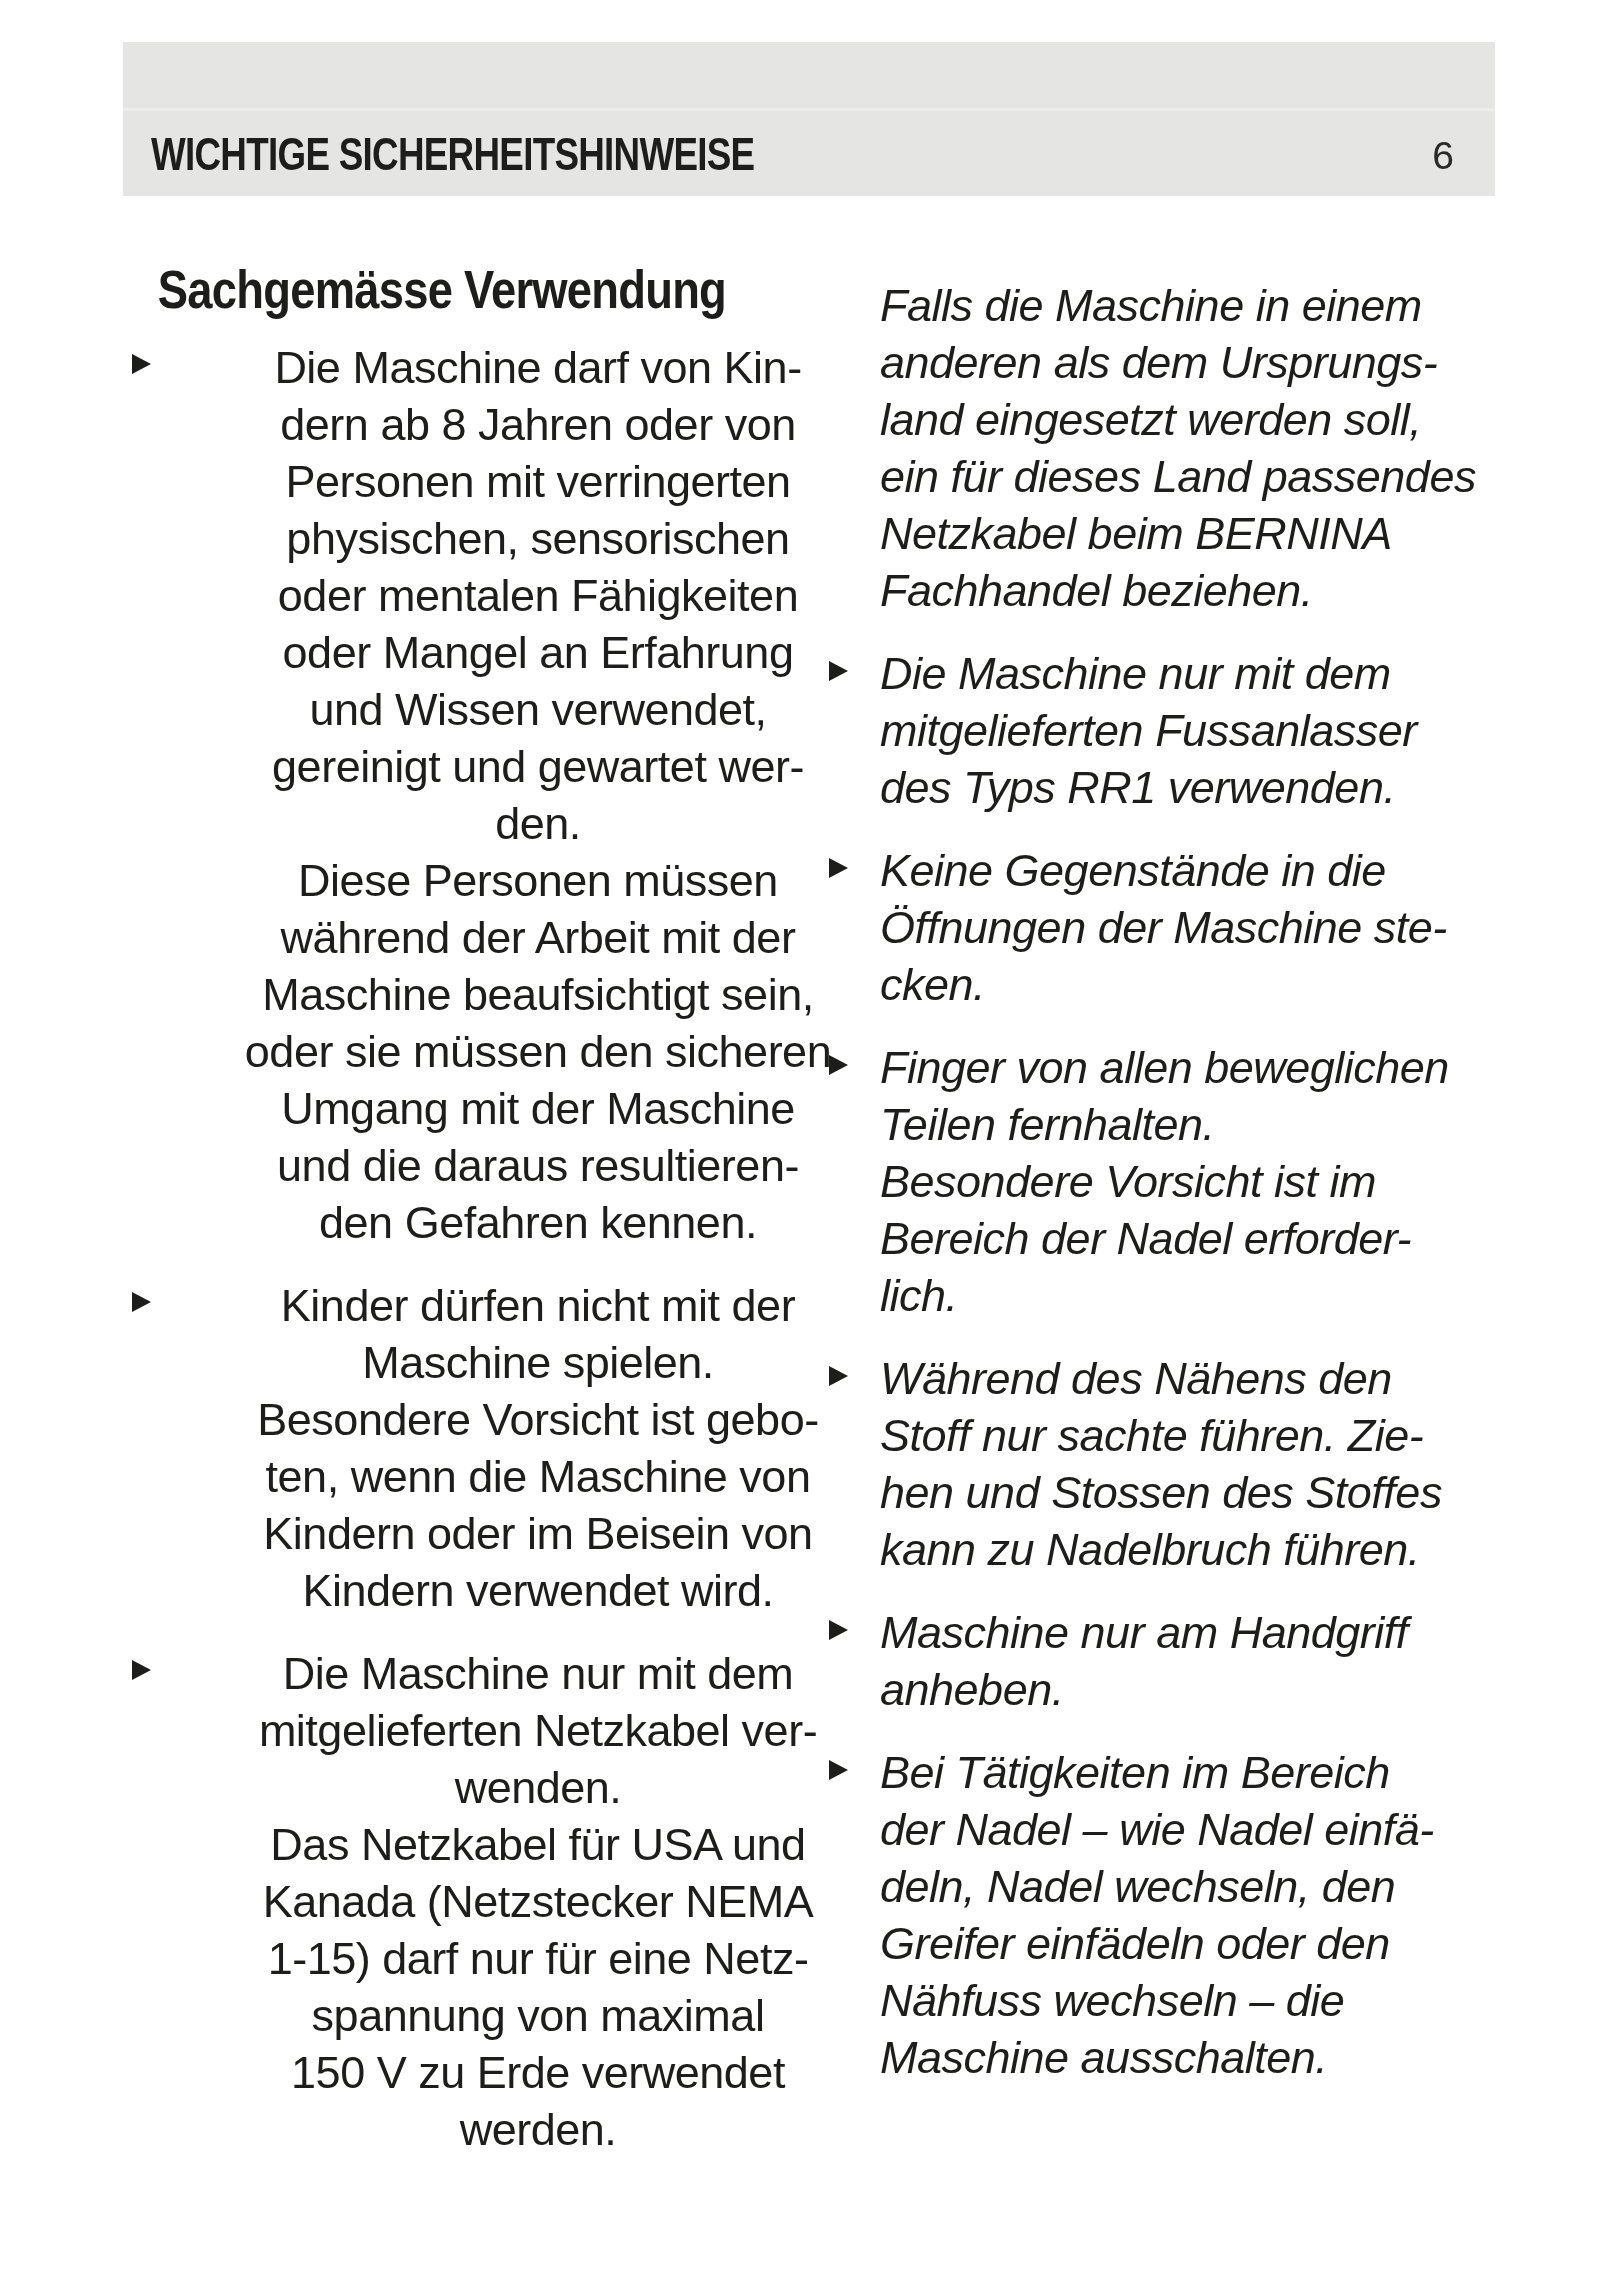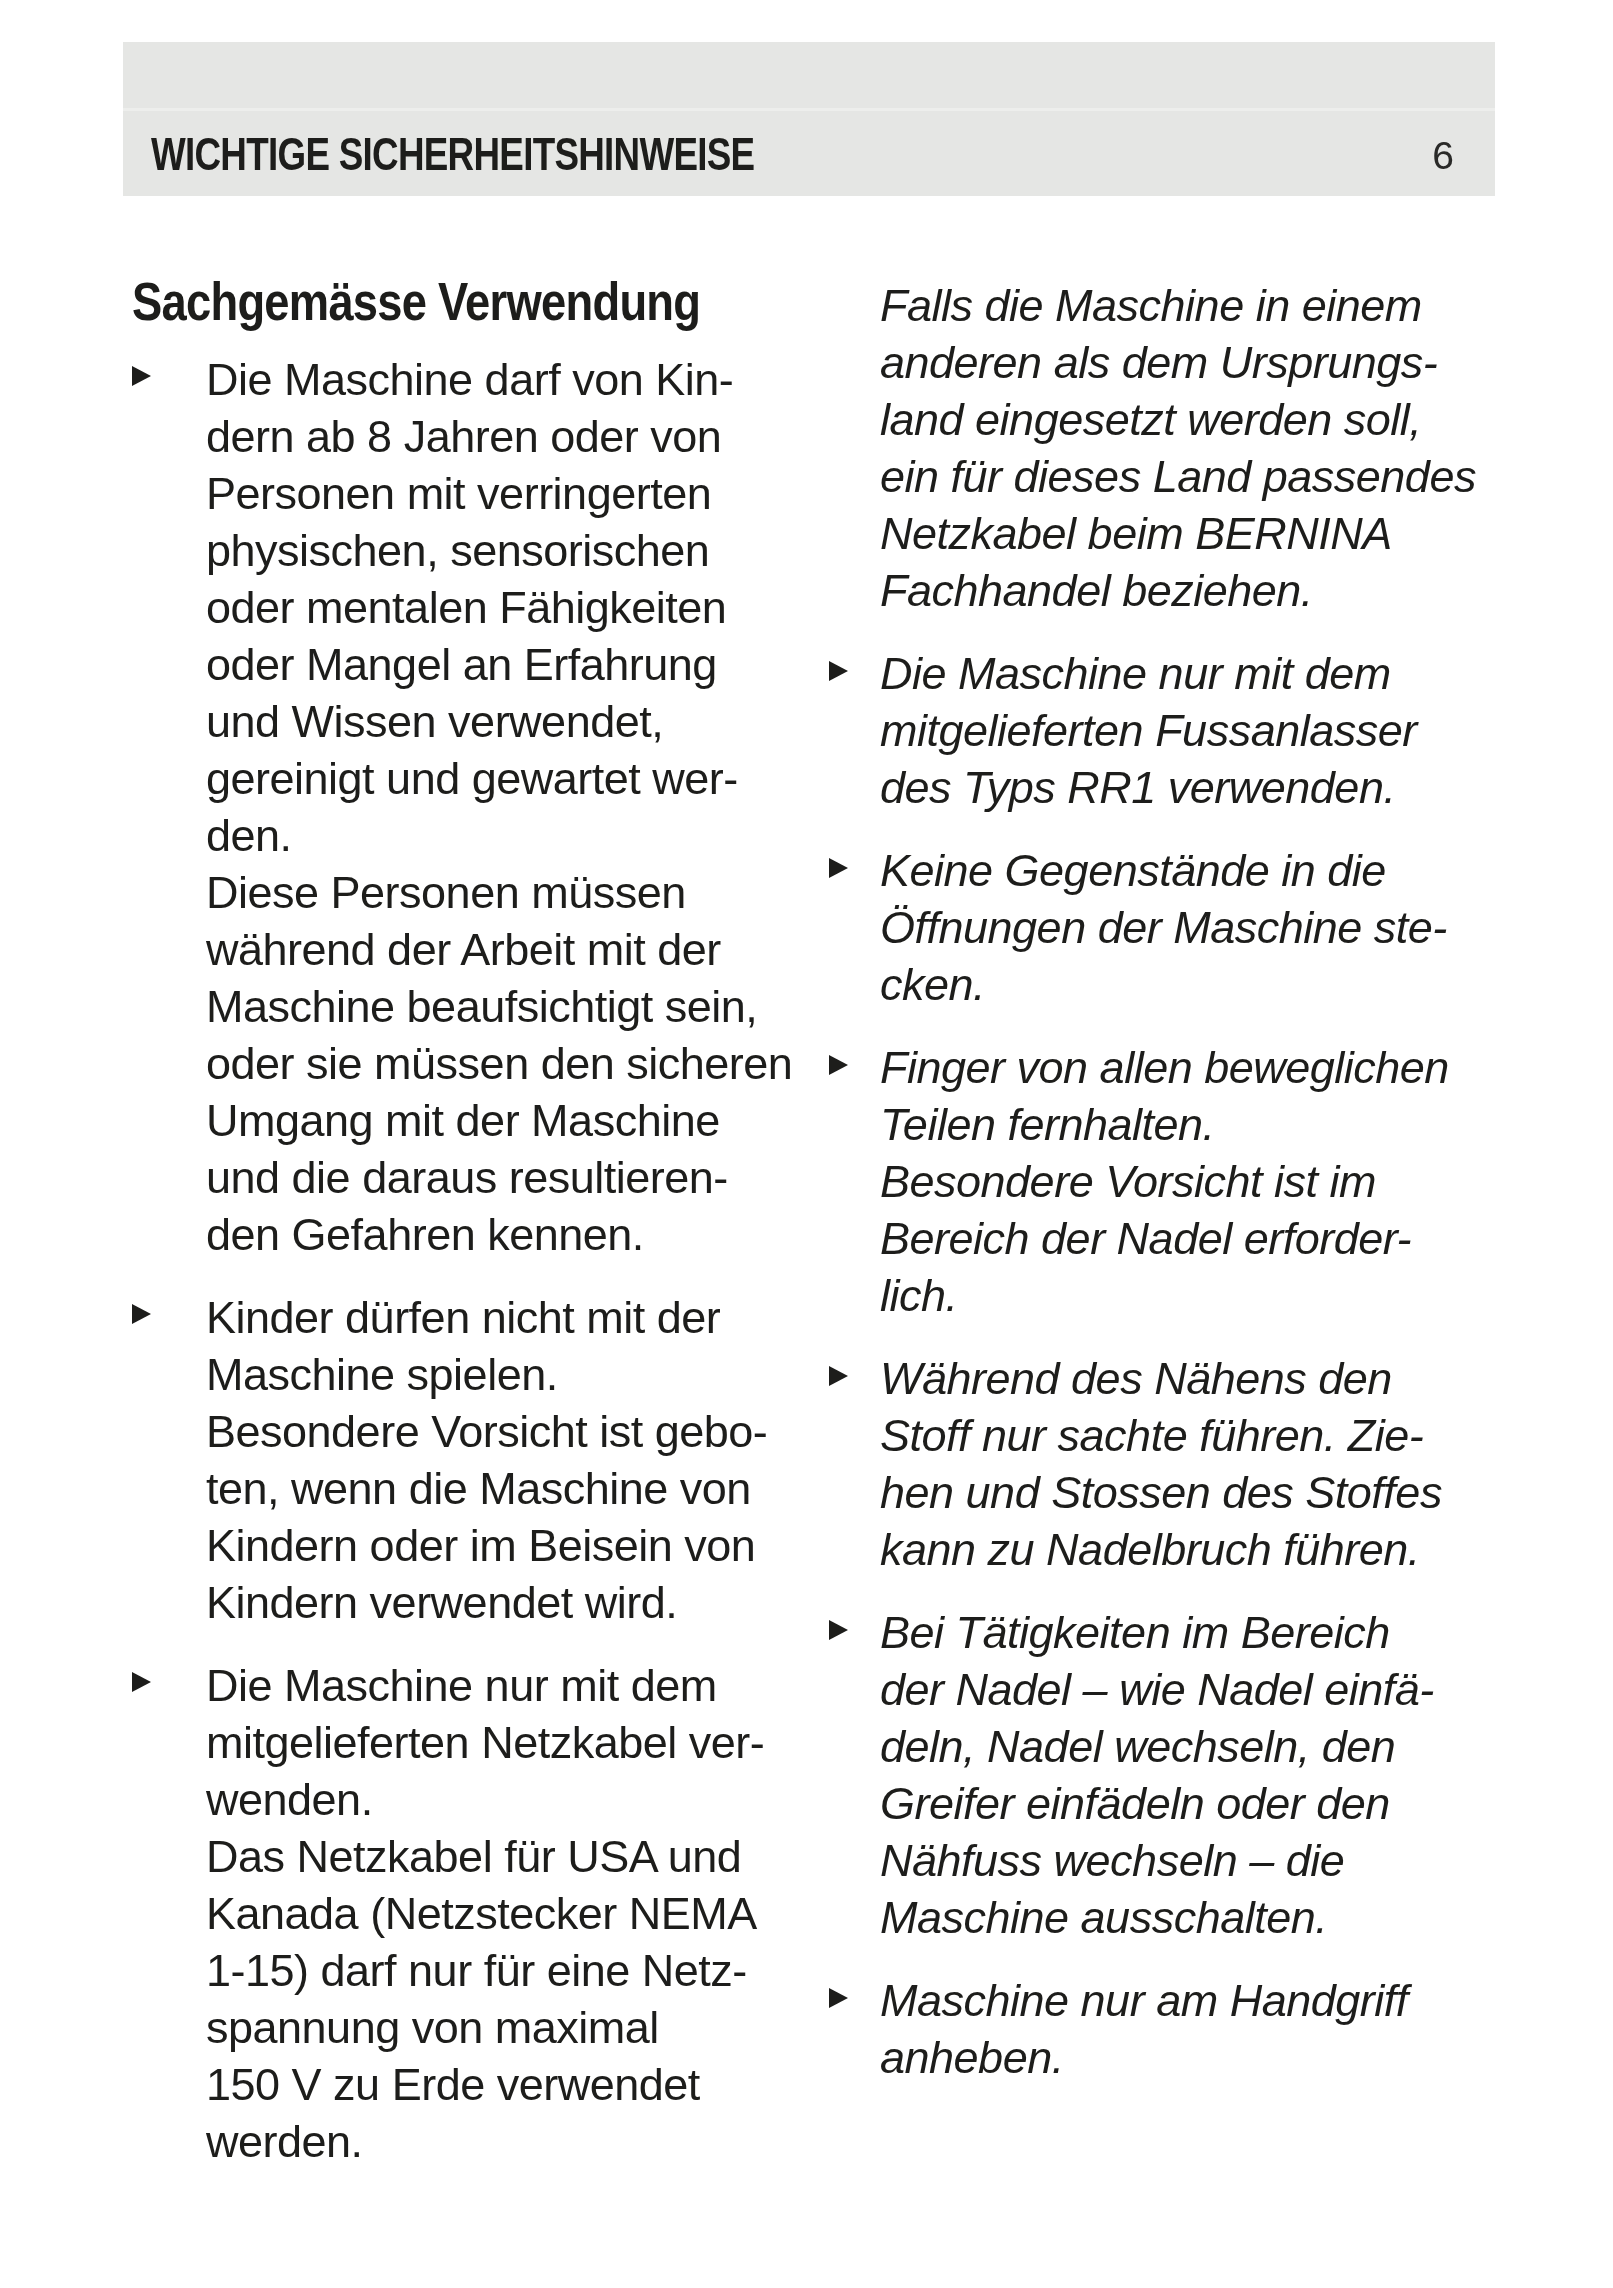--- a/index.html
+++ b/index.html
@@ -31,21 +31,21 @@
     font-size:46px;font-weight:bold;letter-spacing:-0.9px;
     transform:scaleX(0.80);transform-origin:0 100%;
     white-space:nowrap;
   }
   .header .pagenum{
     position:absolute;right:41px;bottom:18.5px;
     font-size:39px;font-weight:normal;color:#2a2a28;
   }
   
   .col{position:absolute;font-size:45px;line-height:57px;letter-spacing:-0.5px;}
-  .col-left{left:132px;top:268px;width:738px;}
+  .col-left{left:132px;top:256px;width:738px;text-align:center;}
   .col-right{left:829px;top:277px;width:738px;font-style:italic;}
   .section-heading{
     font-size:54px;font-weight:bold;line-height:66px;letter-spacing:-0.9px;
     transform:scaleX(0.84);transform-origin:0 0;
     white-space:nowrap;
   }
   .items{margin-top:16.6px;}
   .col-right .items{margin-top:0;}
   .item{display:flex;}
   .item + .item{margin-top:26px;}
@@ -168,31 +168,31 @@
           </div>
         <div class="item-text">Während des Nähens den
 Stoff nur sachte führen. Zie-
 hen und Stossen des Stoffes
 kann zu Nadelbruch führen.</div>
       </div>
       <div class="item">
         <div class="marker">
             <div class="tri"></div>
           </div>
+        <div class="item-text">Maschine nur am Handgriff
+anheben.</div>
+      </div>
+      <div class="item">
+        <div class="marker">
+            <div class="tri"></div>
+          </div>
         <div class="item-text">Bei Tätigkeiten im Bereich
 der Nadel – wie Nadel einfä-
 deln, Nadel wechseln, den
 Greifer einfädeln oder den
 Nähfuss wechseln – die
 Maschine ausschalten.</div>
-      </div>
-      <div class="item">
-        <div class="marker">
-            <div class="tri"></div>
-          </div>
-        <div class="item-text">Maschine nur am Handgriff
-anheben.</div>
       </div>
     </div>
   </div>
 
 </div>
 
 
 </body></html>

